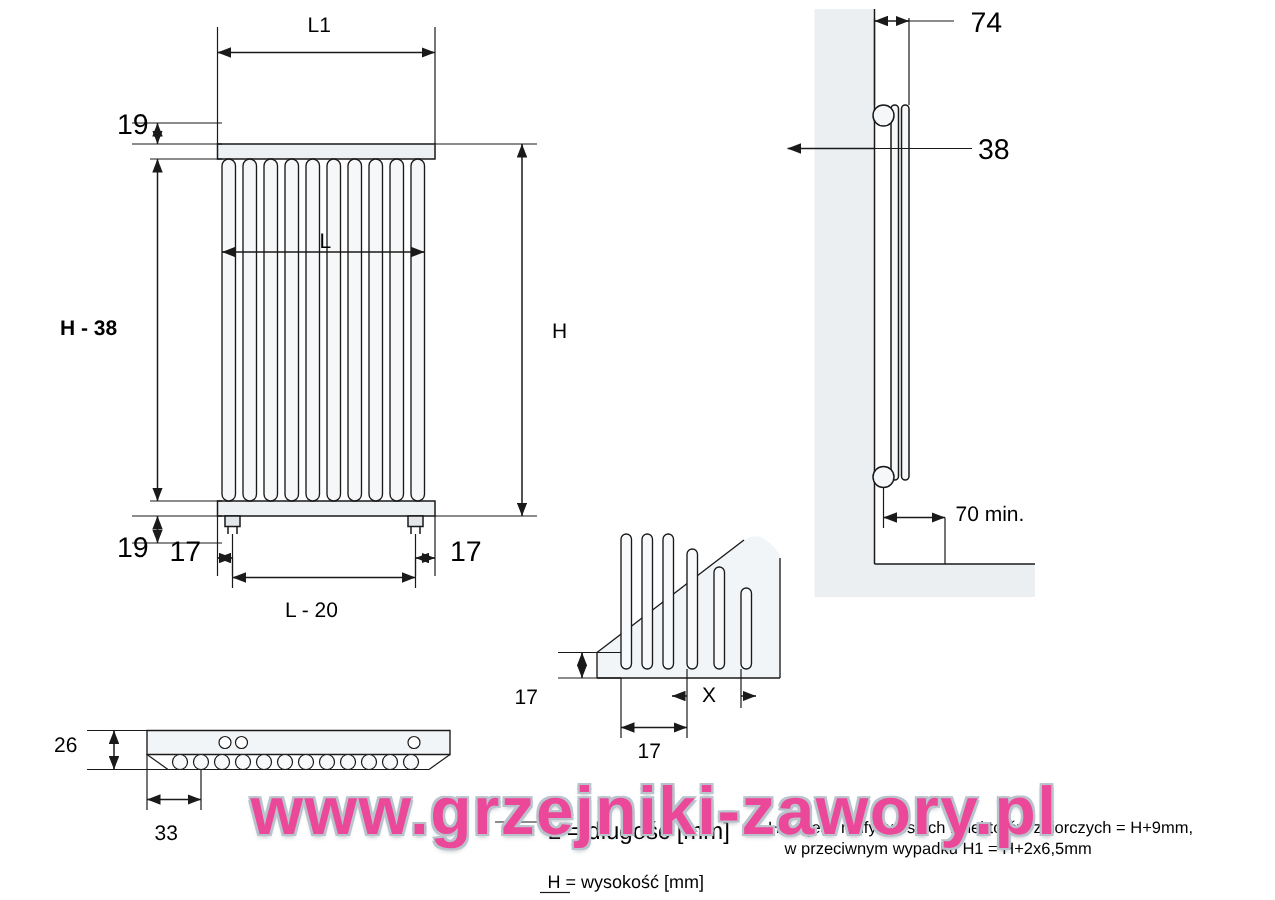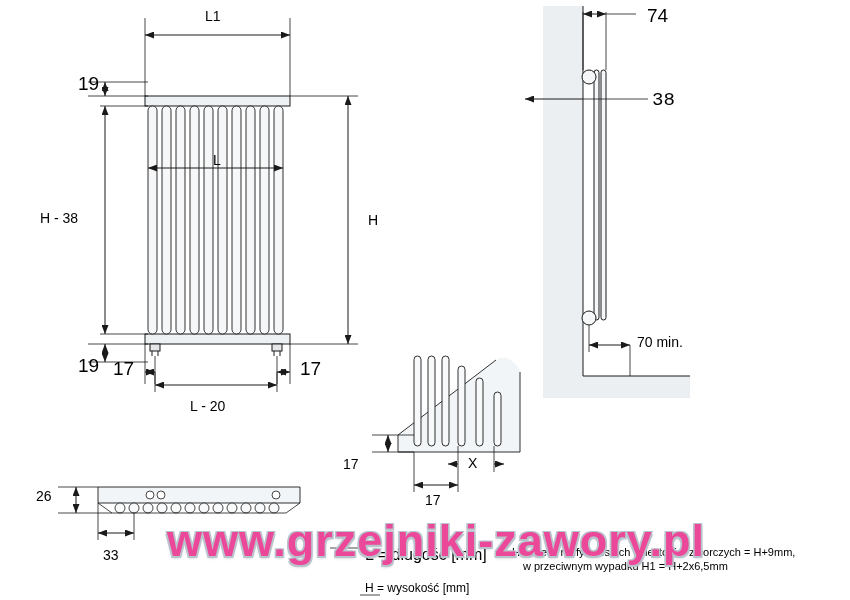--- a/index.html
+++ b/index.html
@@ -235,29 +235,29 @@
         <line x1="330" y1="548" x2="362" y2="548" stroke-width="0.8"></line>
         <line x1="360" y1="595" x2="380" y2="595" stroke-width="0.8"></line>
       </g>
 
     </g>
   </svg>
 
   <div class="lbl dimL" style="left:205px; top:8px;">L1</div>
   <div class="lbl dimL" style="left:213px; top:152px;">L</div>
   <div class="lbl dimL" style="left:368px; top:212px;">H</div>
-  <div class="lbl dimL" style="left:40px; top:210px;">H - 38</div>
+  <div class="lbl dimL" style="left:40px; top:210px;font-weight:bold;">H - 38</div>
   <div class="lbl dim" style="left:78px; top:73px;">19</div>
   <div class="lbl dim" style="left:78px; top:355px;">19</div>
   <div class="lbl dim" style="left:113px; top:358px;">17</div>
   <div class="lbl dim" style="left:300px; top:358px;">17</div>
   <div class="lbl dimL" style="left:190px; top:398px;">L - 20</div>
 
   <div class="lbl dim" style="left:647px; top:5px;">74</div>
-  <div class="lbl dim" style="left:652px; top:90px;font-family:Liberation Mono, monospace;">38</div>
+  <div class="lbl dim" style="left:652px; top:90px;">38</div>
   <div class="lbl dimL" style="left:637px; top:334px;">70 min.</div>
 
   <div class="lbl dimL" style="left:343px; top:456px;">17</div>
   <div class="lbl dimL" style="left:468px; top:455px;">X</div>
   <div class="lbl dimL" style="left:425px; top:492px;">17</div>
 
   <div class="lbl dimL" style="left:36px; top:488px;">26</div>
   <div class="lbl dimL" style="left:103px; top:523px;margin-top:24px;">33</div>
 
   <div class="lbl note" style="left:365px; top:546px; font-size:16px;text-align:right;">L = długość [mm]</div>

